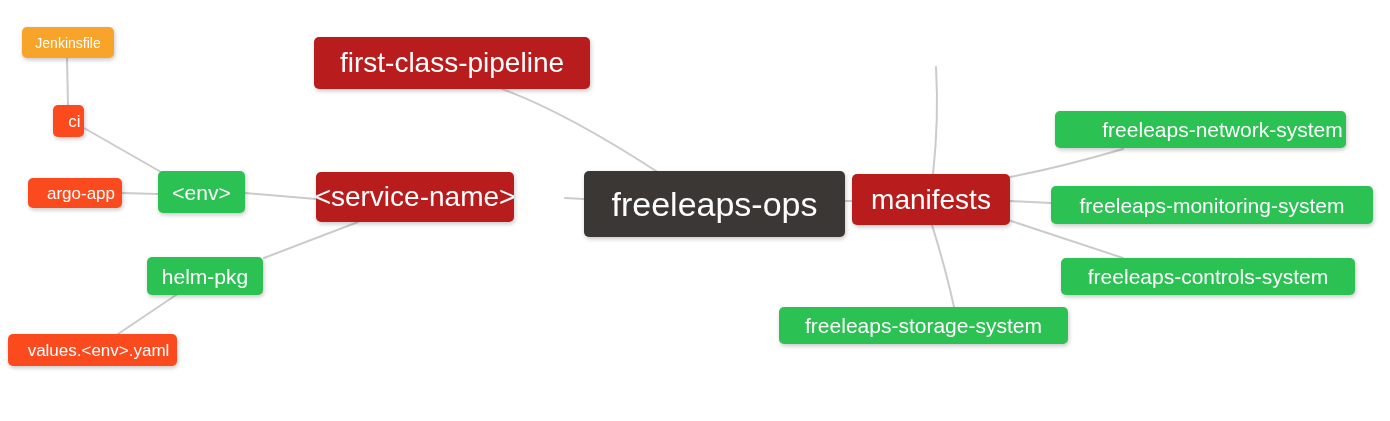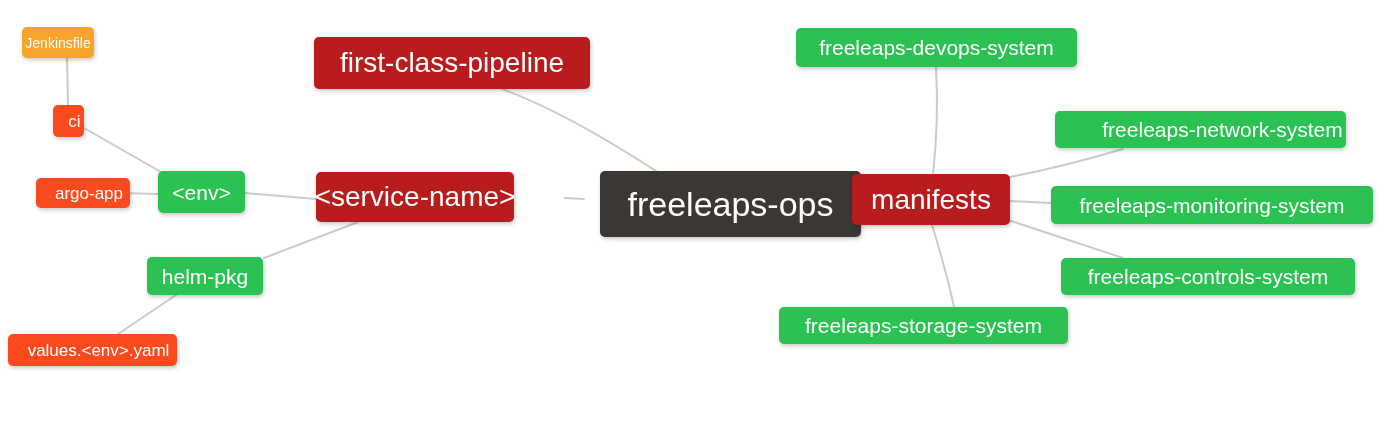--- a/index.html
+++ b/index.html
@@ -57,29 +57,29 @@
     <path d="M502,89 Q565,112 656,171"></path>
     <path d="M565,198 L584,199"></path>
     <path d="M845,201 L852,201"></path>
     <path d="M933,174 Q939,120 936,67"></path>
     <path d="M1010,177 Q1062,167 1123,149"></path>
     <path d="M1010,201 L1051,203"></path>
     <path d="M1008,220 Q1062,238 1123,258"></path>
     <path d="M932,225 Q946,270 954,307"></path>
   </svg>
 
-  <div class="node n-orange" style="left:22px; top:27px; width:72px; height:31px;">
+  <div class="node n-orange" style="left:22px; top:27px; width:92px; height:31px;">
     <span>Jenkinsfile</span>
   </div>
 
   <div class="node n-red" style="left:53px; top:105px; width:31px; height:32px;">
     <span>ci</span>
   </div>
 
-  <div class="node n-red" style="left:28px; top:178px; width:94px; height:30px;margin-left:8px;">
+  <div class="node n-red" style="left:28px; top:178px; width:94px; height:30px;">
     <span>argo-app</span>
   </div>
 
   <div class="node n-green" style="left:158px; top:171px; width:87px; height:42px;">
     <span>&lt;env&gt;</span>
   </div>
 
   <div class="node n-green" style="left:147px; top:257px; width:116px; height:38px;">
     <span>helm-pkg</span>
   </div>
@@ -89,31 +89,28 @@
   </div>
 
   <div class="node n-blue" style="left:314px; top:37px; width:276px; height:52px;">
     <span>first-class-pipeline</span>
   </div>
 
   <div class="node n-blue" style="left:316px; top:172px; width:198px; height:50px;">
     <span>&lt;service-name&gt;</span>
   </div>
 
-  <div class="node n-root" style="left:600px; top:171px; width:261px; height:66px;">
+  <div class="node n-root" style="left:584px; top:171px; width:261px; height:66px;">
     <span>freeleaps-ops</span>
   </div>
 
   <div class="node n-blue" style="left:852px; top:174px; width:158px; height:51px;">
     <span>manifests</span>
   </div>
 
-  <div class="node n-green" style="left:796px; top:28px; width:281px; height:39px;">
-    <span>freeleaps-devops-system</span>
-  </div>
 
   <div class="node n-green" style="left:1055px; top:111px; width:291px; height:37px;padding-left:44px;">
     <span>freeleaps-network-system</span>
   </div>
 
   <div class="node n-green" style="left:1051px; top:186px; width:322px; height:38px;">
     <span>freeleaps-monitoring-system</span>
   </div>
 
   <div class="node n-green" style="left:1061px; top:258px; width:294px; height:37px;">

